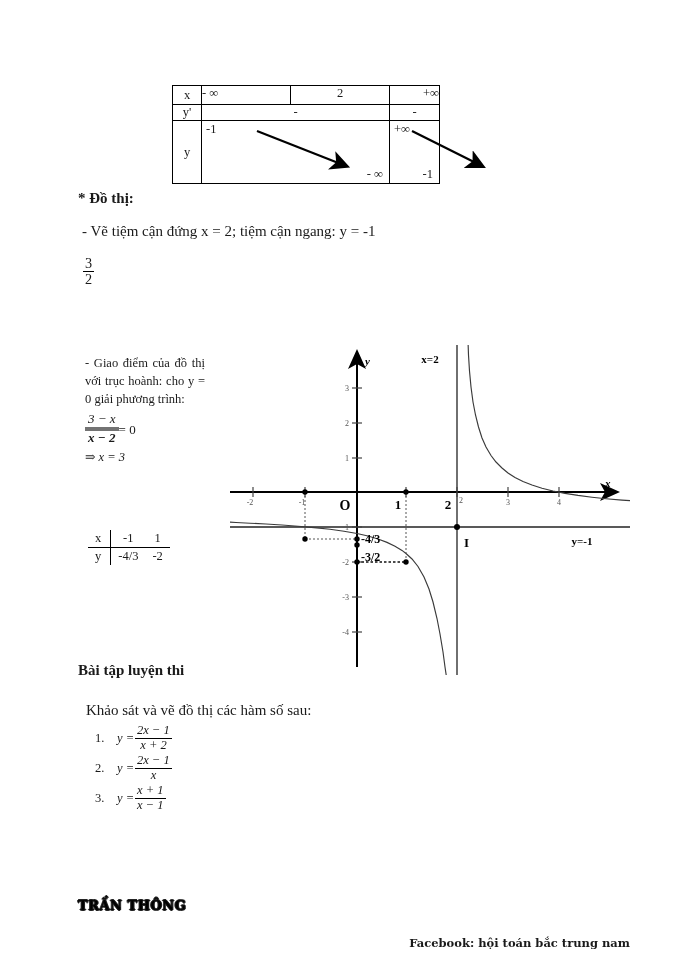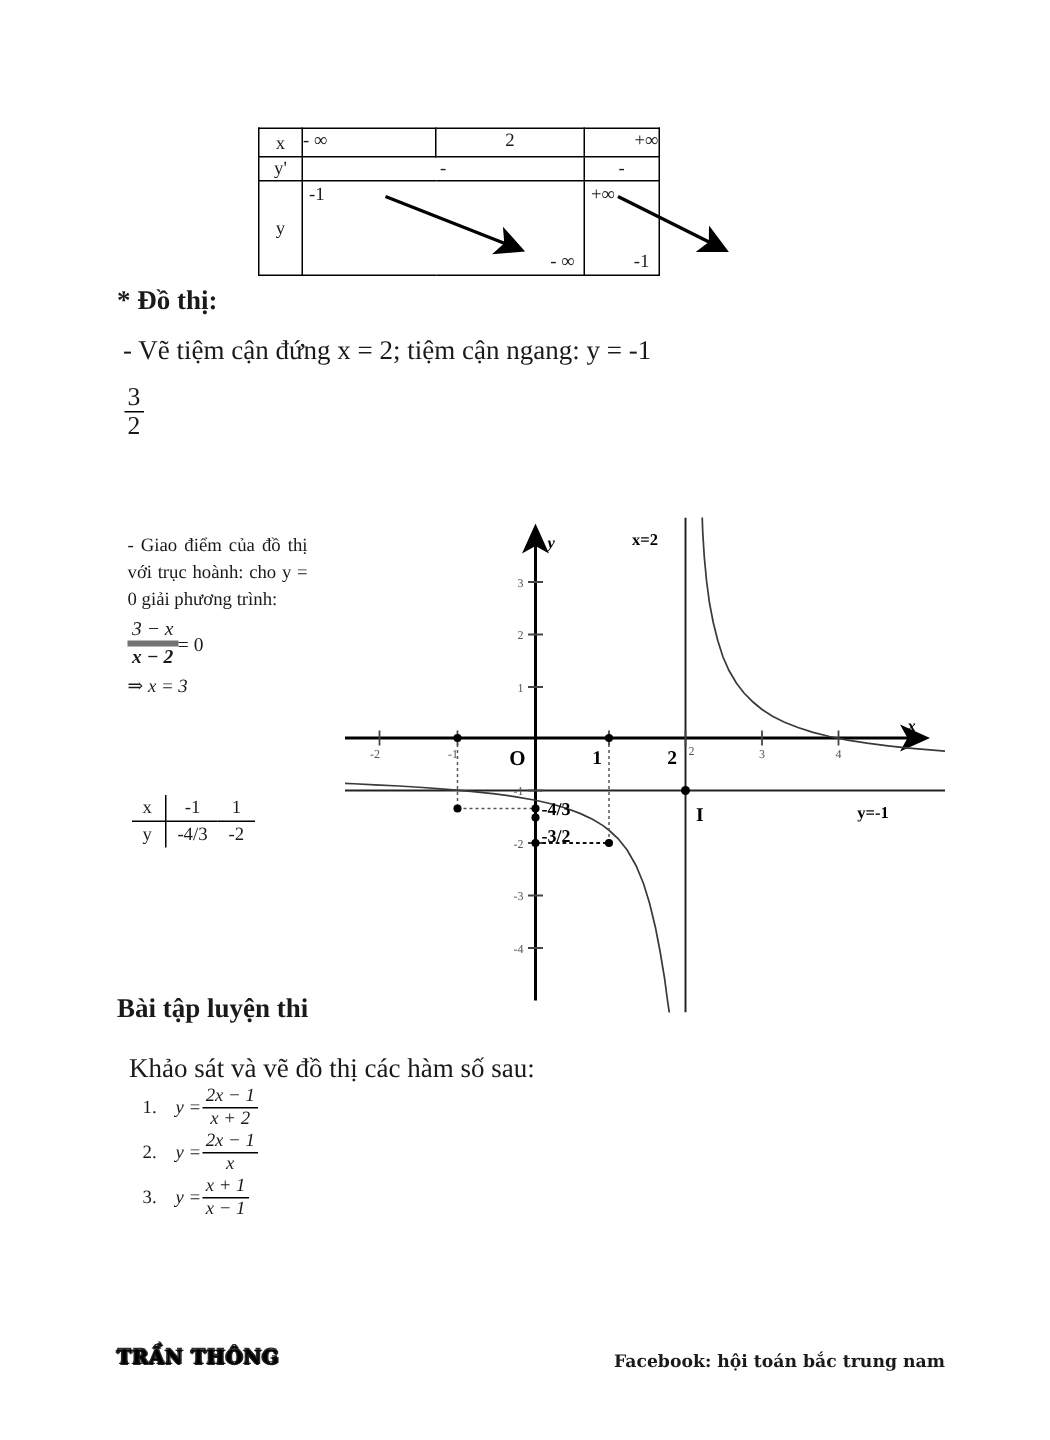--- a/index.html
+++ b/index.html
@@ -60,21 +60,21 @@
     position: absolute; left: 4px; top: 1px; font-size: 12.5px;
   }
   .arrowbox .br {
     position: absolute; right: 6px; bottom: 1px; font-size: 12.5px;
   }
   .arrowbox svg { position: absolute; left: 0; top: 0; }
 
   
   .ptext {
     position: absolute;
-    font-size: 18px;
+    font-size: 15px;
     line-height: 1.35;
     white-space: nowrap;
   }
   .bold { font-weight: bold; }
 
   .frac {
     display: inline-block;
     vertical-align: -0.55em;
     text-align: center;
     line-height: 1.05;
@@ -164,21 +164,21 @@
     color: #000000;
     text-shadow:
       1px 0 0 #2b2b2b, -1px 0 0 #2b2b2b,
       0 1px 0 #2b2b2b, 0 -1px 0 #2b2b2b;
     -webkit-text-stroke: 0.3px #111;
     font-family: "DejaVu Serif", serif;
   }
   .footer-right {
     position: absolute;
     right: 70px;
-    top: 900px;
+    top: 936px;
     font-size: 11.5px;
     font-weight: bold;
     font-family: "DejaVu Serif", serif;
   }
   .pagenum {
     position: absolute;
     left: 0;
     right: 0;
     top: 936px;
     text-align: center;

